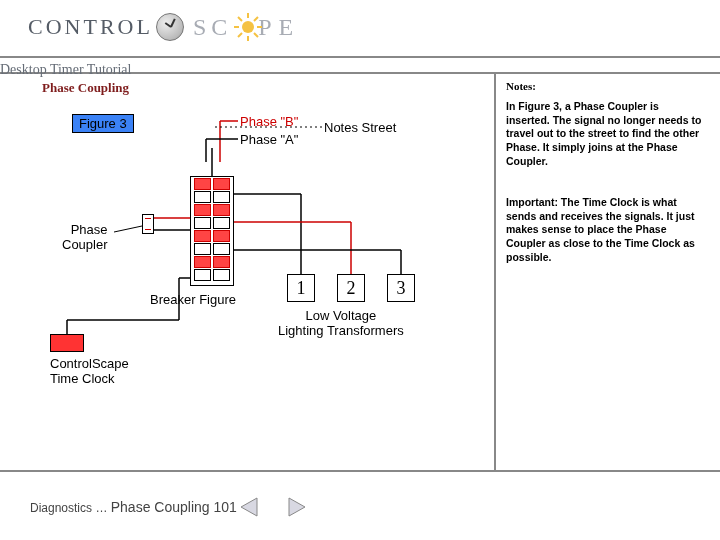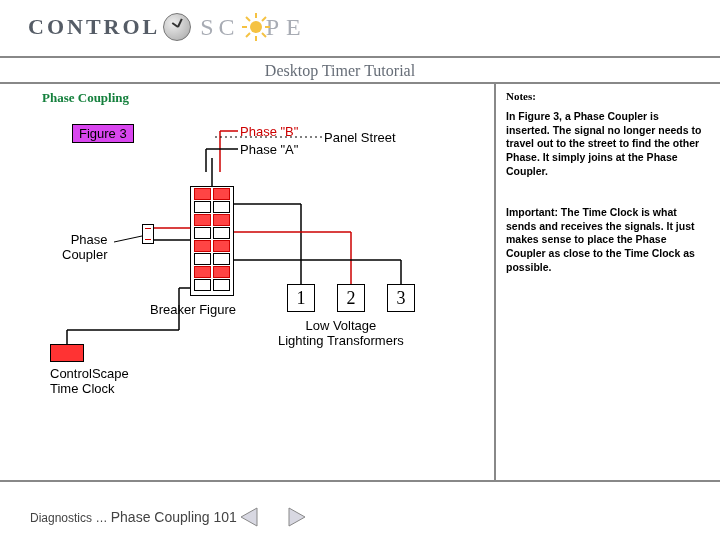--- a/index.html
+++ b/index.html
@@ -20,21 +20,21 @@
   .logo {
     display: flex;
     align-items: center;
     gap: 2px;
   }
   .logo-control {
     font-family: "Times New Roman", serif;
     font-size: 22px;
     letter-spacing: 3px;
     color: #555c66;
-    font-weight: 700;
+    font-weight: 400;
   }
   .logo-clock {
     width: 34px; height: 34px;
     position: relative;
     margin: 0 -2px;
   }
   .logo-clock .face {
     width: 28px; height: 28px; border-radius: 50%;
     background: radial-gradient(circle at 35% 35%, #eee 0%, #bbb 70%, #888 100%);
     border: 1px solid #777;
@@ -53,60 +53,60 @@
     font-size: 24px;
     letter-spacing: 7px;
     color: #a8acb4;
     font-weight: 300;
   }
   .logo-sun {
     width: 28px; height: 28px; position: relative; margin: 0 -2px;
   }
   .logo-sun svg { display: block; }
   .subheader {
-    text-align: center;
+    text-align: left;
     padding: 4px 40px 2px 0;
     font-family: Georgia, serif;
-    font-size: 16px;
+    font-size: 14px;
     color: #666d77;
     border-bottom: 2px solid #888;
-    height: 26px;
+    height: 16px;
   }
   .content {
     display: flex;
     height: 396px;
   }
   .left {
     width: 490px;
     padding: 6px 10px 0 42px;
     position: relative;
   }
   .section-title {
     font-family: Georgia, serif;
     font-size: 13px;
     font-weight: bold;
-    color: #15803d;
+    color: #7f1d1d;
   }
   .diagram-wrap {
     margin-top: 18px;
     width: 420px;
     height: 280px;
     position: relative;
     font-family: Arial, sans-serif;
     font-size: 13px;
     color: #000;
     padding-left: 30px;
   }
   .figure-label {
     position: absolute;
     left: 30px; top: 0;
     border: 1px solid #000;
     padding: 1px 6px;
     font-size: 13px;
-    background: #d946ef;
+    background: #3b82f6;
   }
   .red-label {
     color: #c00;
     position: absolute;
   }
   .black-label {
     position: absolute;
   }
   
   .panel {
@@ -247,21 +247,21 @@
 
 <div class="content">
   <div class="left">
     <div class="section-title">Phase Coupling</div>
 
     <div class="diagram-wrap">
       <div class="figure-label">Figure 3</div>
 
       <div class="red-label" style="left:198px; top:0px;">Phase "B"</div>
       <div class="black-label" style="left:198px; top:18px;">Phase "A"</div>
-      <div class="black-label" style="left:282px; top:6px;">Panel Street</div>
+      <div class="black-label" style="left:282px; top:6px;">Notes Street</div>
 
       <div class="black-label" style="left:20px; top:108px; white-space:pre; text-align:right;">Phase
 Coupler</div>
       <div class="pc"></div>
 
       <div class="panel">
         <div class="row">
             <div class="b red"></div>
             <div class="b red"></div>
           </div>

